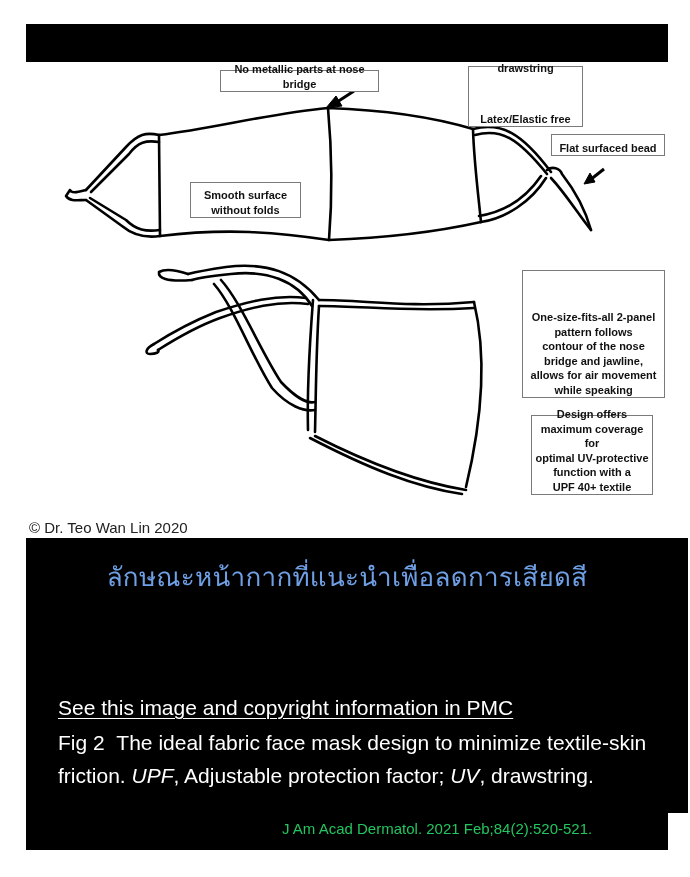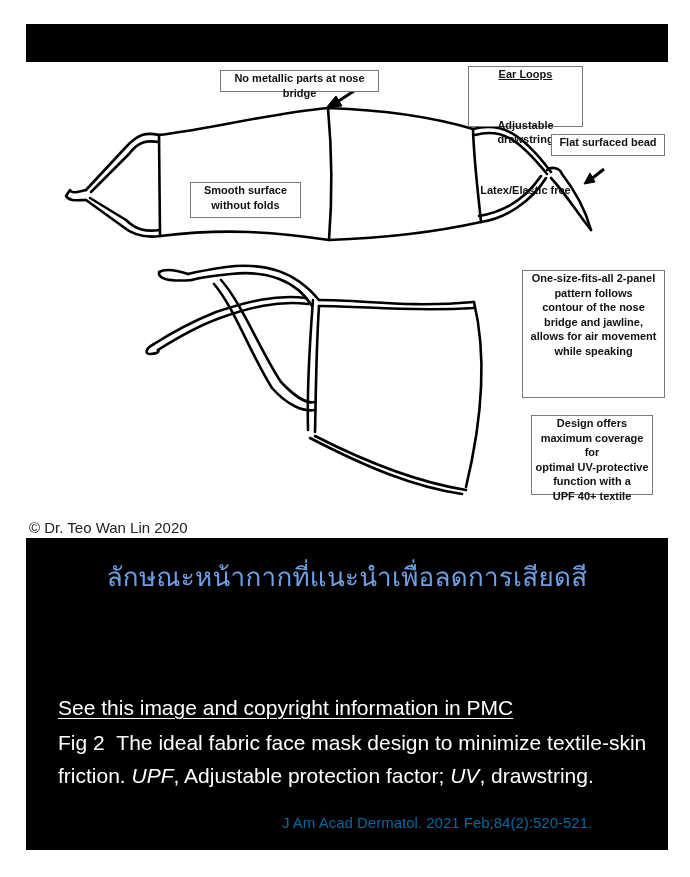--- a/index.html
+++ b/index.html
@@ -1,30 +1,30 @@
 <!DOCTYPE html>
 <html><head>
 <meta charset="utf-8">
 <style>
   html, body { margin:0; padding:0; background:#ffffff; }
   body { width:690px; height:877px; position:relative; overflow:hidden; font-family:"Liberation Sans", sans-serif; }
   .frame { position:absolute; left:26px; top:24px; width:642px; height:826px; background:#000; }
   .topband { position:absolute; left:0; top:0; width:642px; height:38px; background:#000; }
   .figure { position:absolute; left:0; top:38px; width:642px; height:476px; background:#fff; overflow:hidden; }
   .figure svg { position:absolute; left:0; top:0; }
-  .label-box { position:absolute; border:1.5px solid #7a7a7a; background:#fff; color:#111; font-weight:bold; font-size:11px; line-height:14.5px; text-align:center; box-sizing:border-box; display:flex; flex-direction:column; justify-content:flex-start; align-items:center; }
+  .label-box { position:absolute; border:1.5px solid #7a7a7a; background:#fff; color:#111; font-weight:bold; font-size:11px; line-height:14.5px; text-align:center; box-sizing:border-box; display:flex; flex-direction:column; justify-content:flex-end; align-items:center; }
   .label-box span { display:block; }
   .u { text-decoration:underline; }
   .copyright { position:absolute; left:3px; bottom:2px; font-size:15px; color:#222; }
-  .caption { position:absolute; left:0; top:514px; width:642px; height:275px; background:#000; color:#fff; }
+  .caption { position:absolute; left:0; top:514px; width:642px; height:275px; background:#000; color:#fff;padding-left:20px; }
   .thai { position:absolute; left:0; top:18px; width:642px; text-align:center; font-family:"DejaVu Sans", sans-serif; font-size:26px; color:#6fa0e6; letter-spacing:0.3px; }
   .pmc-link { position:absolute; left:32px; top:158px; font-size:21px; color:#fff; text-decoration:underline; text-decoration-thickness:1px; text-underline-offset:3px; }
   .fig-text { position:absolute; left:32px; top:188px; width:600px; font-size:21px; line-height:33px; color:#fff; }
   .fig-text b { font-weight:normal; }
-  .journal { position:absolute; left:256px; top:276px; font-size:15px; color:#0369a1;text-align:center; }
+  .journal { position:absolute; left:256px; top:282px; font-size:15px; color:#22c55e;text-align:center; }
 </style>
 </head>
 <body>
 
 <div class="frame">
   <div class="topband"></div>
 
   <div class="figure">
     <svg width="642" height="476" viewBox="0 0 642 476">
       <g fill="none" stroke="#000" stroke-width="2.6" stroke-linecap="round" stroke-linejoin="round">

